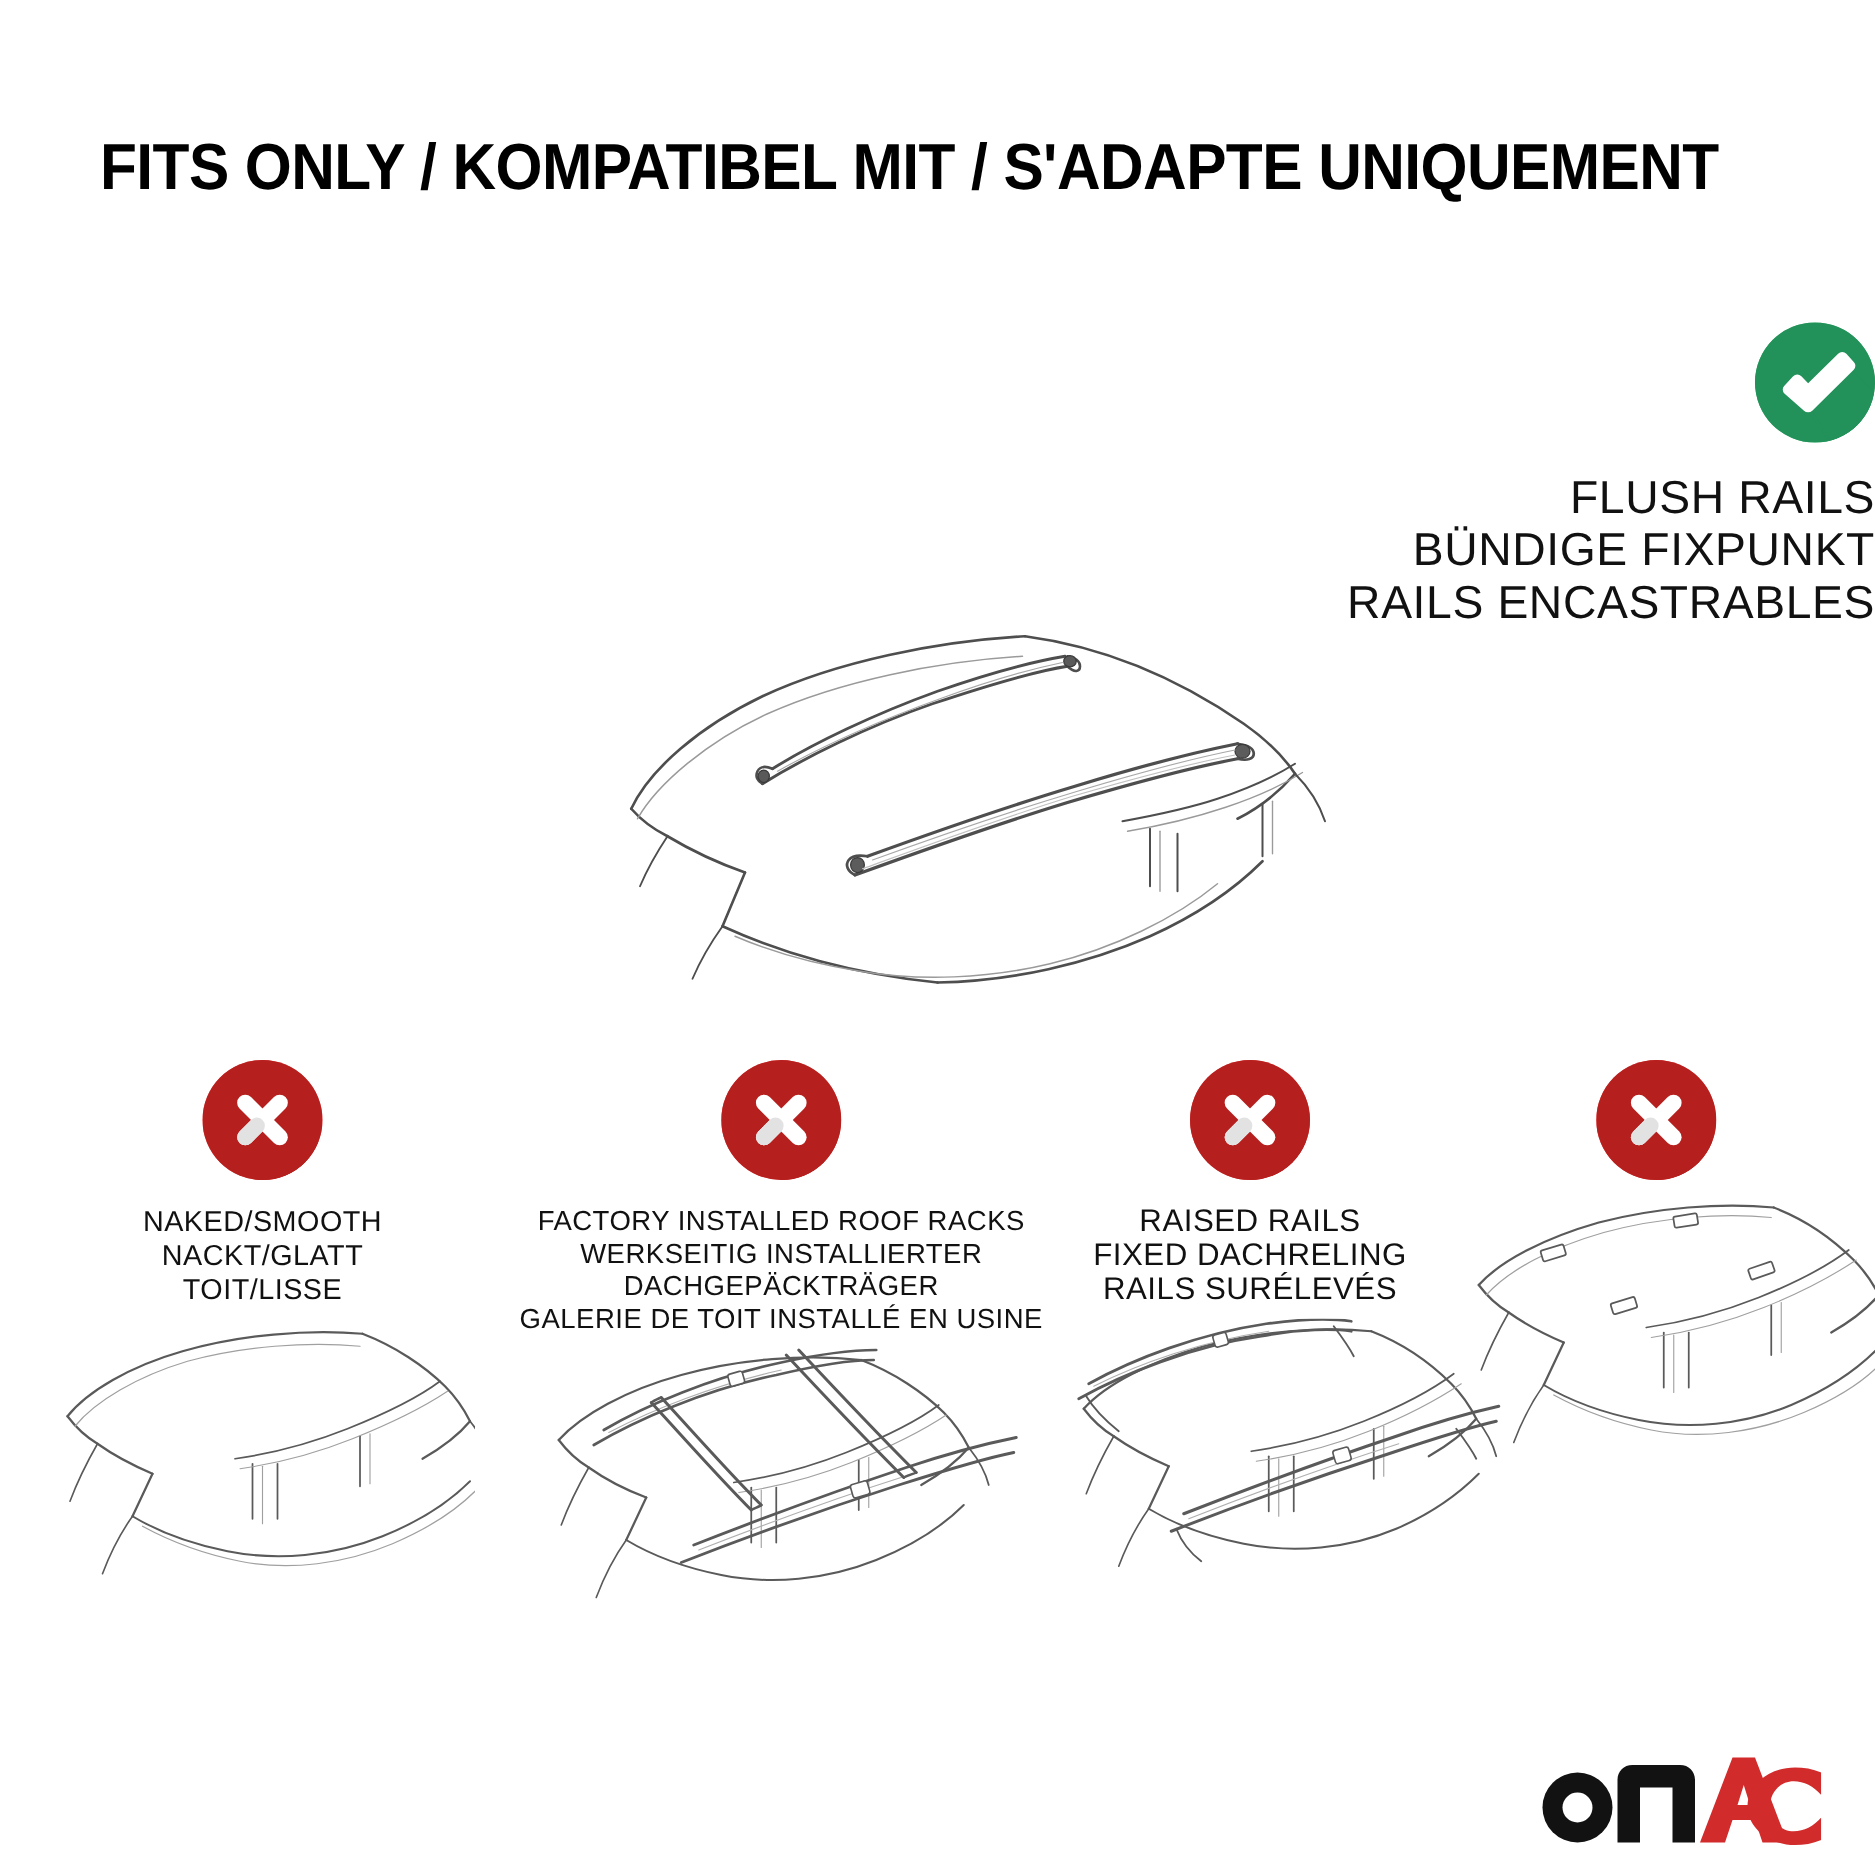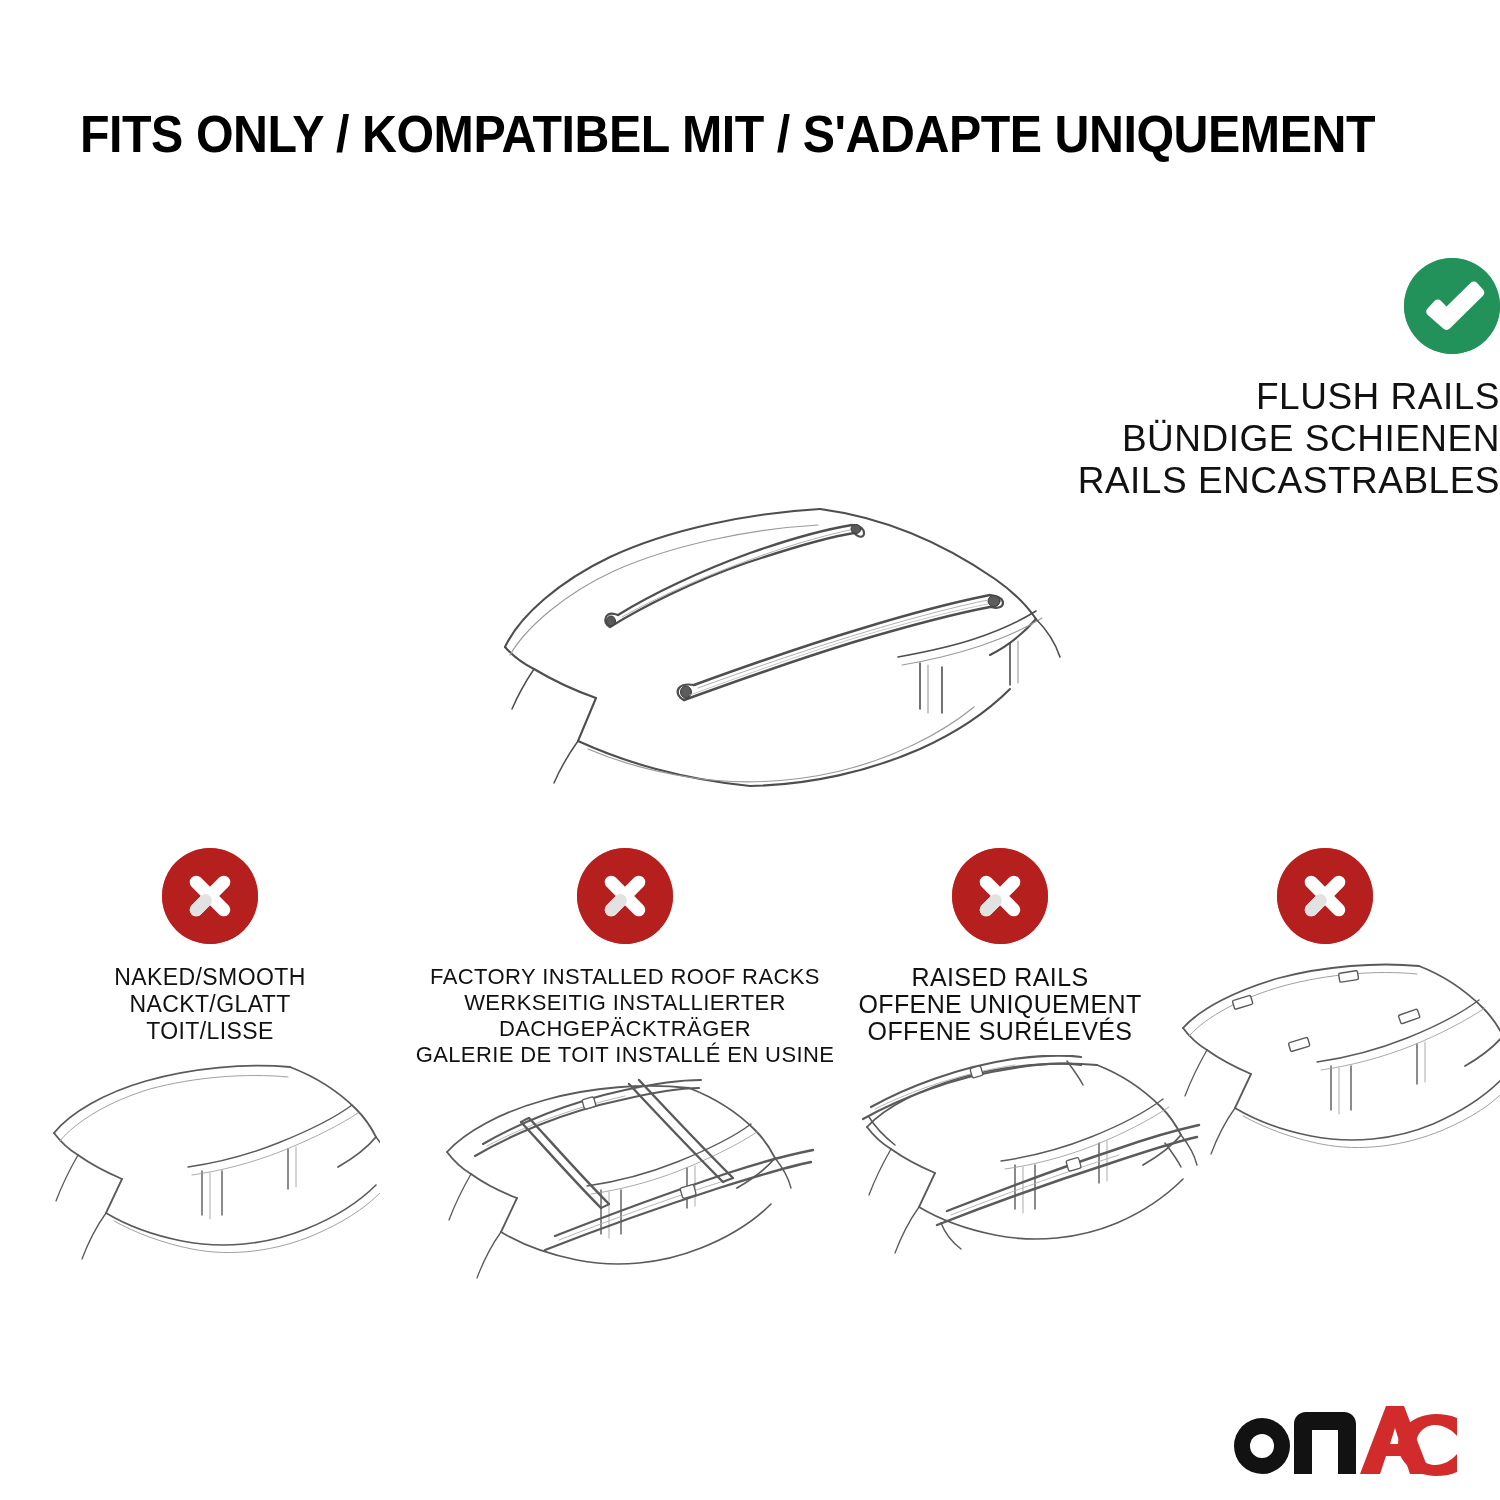--- a/index.html
+++ b/index.html
@@ -146,21 +146,21 @@
           <polygon points="41,64 70,31 96,57 96,96 62,96" fill="#22915A"></polygon>
         </g>
       </svg>
       <svg class="glyph" viewBox="0 0 96 96">
         <path d="M23.5,50.5 L30.5,43 a4.6,4.6 0 0 1 6.6,0 L42.5,48.5 L66.5,25 a4.6,4.6 0 0 1 6.6,0 L79,31.5 a4.3,4.3 0 0 1 0,6.2 L45.8,70.5 a4.6,4.6 0 0 1 -6.6,0 L23.5,56.7 a4.3,4.3 0 0 1 0,-6.2 Z" fill="#FFFFFF"></path>
       </svg>
     </div>
 
     <div class="ok-text">
       <div>FLUSH RAILS</div>
-      <div>BÜNDIGE SCHIENEN</div>
+      <div>BÜNDIGE FIXPUNKT</div>
       <div>RAILS ENCASTRABLES</div>
     </div>
   </div>
 
   <svg class="hero-roof" viewBox="0 0 620 300">
     <g fill="none" stroke="#4E4E4E" stroke-width="2.1" stroke-linecap="round" stroke-linejoin="round">
 
       <path d="M55,152 C70,120 110,86 160,62 C220,34 300,18 370,14"></path>
       <path d="M370,14 C430,22 490,46 545,84 C565,98 578,112 586,124"></path>
       <path d="M586,124 C572,140 556,152 540,160"></path>
@@ -352,22 +352,22 @@
             <g fill="#FFFFFF">
               <rect x="41.5" y="22" width="13" height="52" rx="6.5" transform="rotate(45 48 48)"></rect>
               <rect x="41.5" y="22" width="13" height="52" rx="6.5" transform="rotate(-45 48 48)"></rect>
             </g>
             <rect x="41.5" y="48" width="13" height="26" rx="6.5" transform="rotate(45 48 48)" fill="#E2E2E2"></rect>
           </svg>
         </div>
       </div>
       <div class="cap">
         <div>RAISED RAILS</div>
-        <div>OFFENE UNIQUEMENT</div>
-        <div>OFFENE SURÉLEVÉS</div>
+        <div>FIXED DACHRELING</div>
+        <div>RAILS SURÉLEVÉS</div>
       </div>
       <svg class="art" viewBox="0 0 370 240">
         <g fill="none" stroke="#5A5A5A" stroke-width="1.8" stroke-linecap="round" stroke-linejoin="round">
           <path d="M32,72 C50,52 86,34 128,22 C172,10 222,6 262,10"></path>
           <path d="M262,10 C288,20 310,36 326,52 C336,62 342,72 346,80"></path>
           <path d="M346,80 C336,92 322,102 308,110"></path>
           <path d="M32,72 C38,80 46,88 56,94"></path>
           <path d="M56,94 C70,104 86,112 100,118"></path>
           <path d="M100,118 L84,152"></path>
           <path d="M84,152 C104,164 130,174 160,180 C200,188 244,184 282,168 C310,156 332,140 348,124" stroke-width="1.6"></path>

